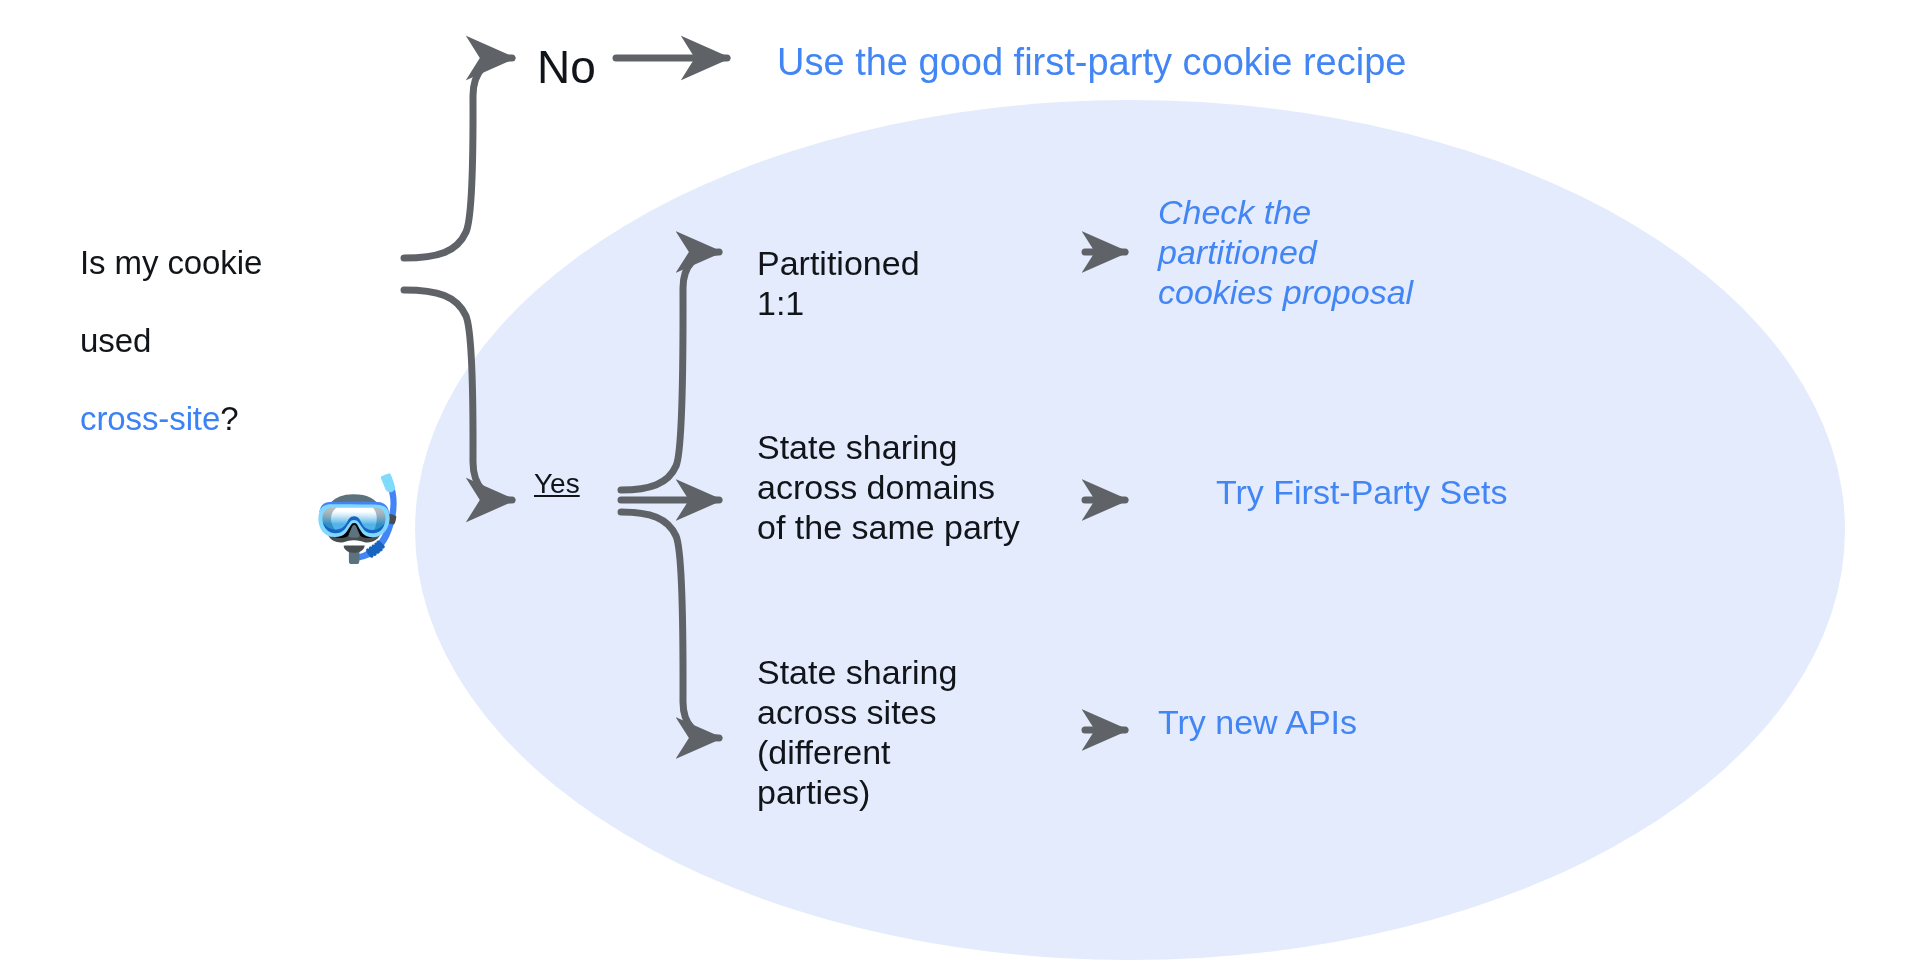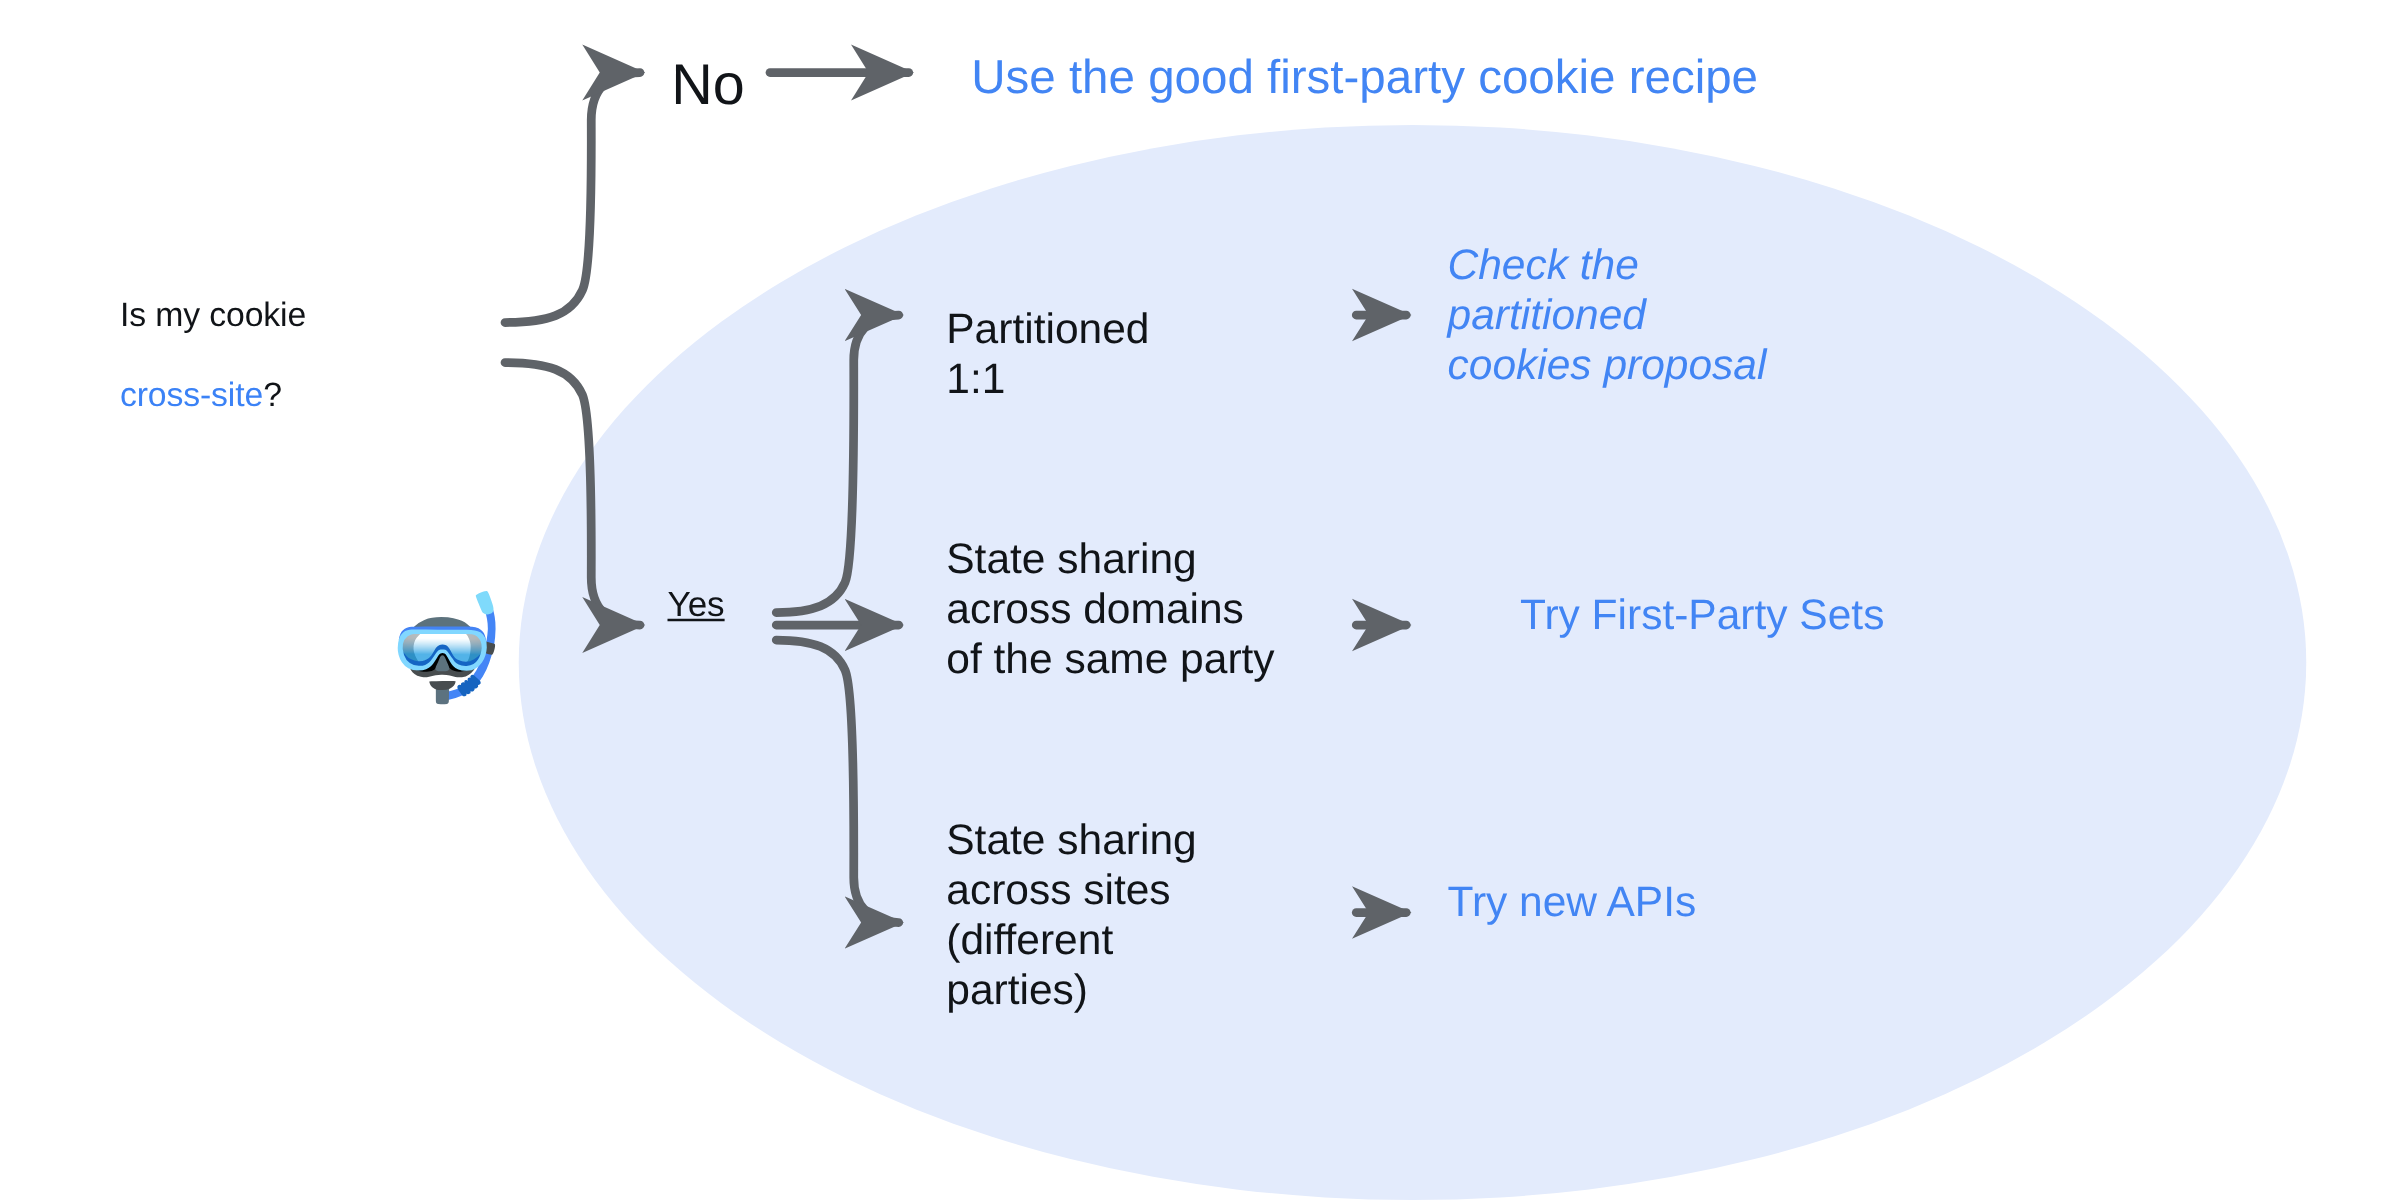--- a/index.html
+++ b/index.html
@@ -51,23 +51,22 @@
     font-weight: 500;
   }
   .link {
     color: #4285f4;
     font-weight: 500;
   }
   .q-block {
     left: 80px;
     top: 205px;
     width: 300px;
-    font-size: 27px;
+    font-size: 33px;
     letter-spacing: -0.1px;
-    margin-left: 16px;
   }
   .q-block .accent { color: #3b82f6; }
 
   .lbl-no {
     left: 537px;
     top: 40px;
     font-size: 46px;
   }
   .lbl-yes {
     left: 534px;
@@ -168,20 +167,21 @@
       <path d="M1085,252 L1125,252" marker-end="url(#ah)"></path>
 
       <path d="M1085,500 L1125,500" marker-end="url(#ah)"></path>
 
       <path d="M1085,730 L1125,730" marker-end="url(#ah)"></path>
     </g>
   </svg>
 
   <div class="node q-block dark">
     <div>Is my cookie</div>
+    <div><span>used </span></div>
     <div><span class="accent">cross-site</span><span>?</span></div>
   </div>
 
   <div class="mask-emoji">🤿</div>
 
   <div class="node lbl-no dark">No</div>
   <div class="node lbl-yes dark">Yes</div>
 
   <div class="node out-recipe link">Use the good first-party cookie recipe</div>
 

